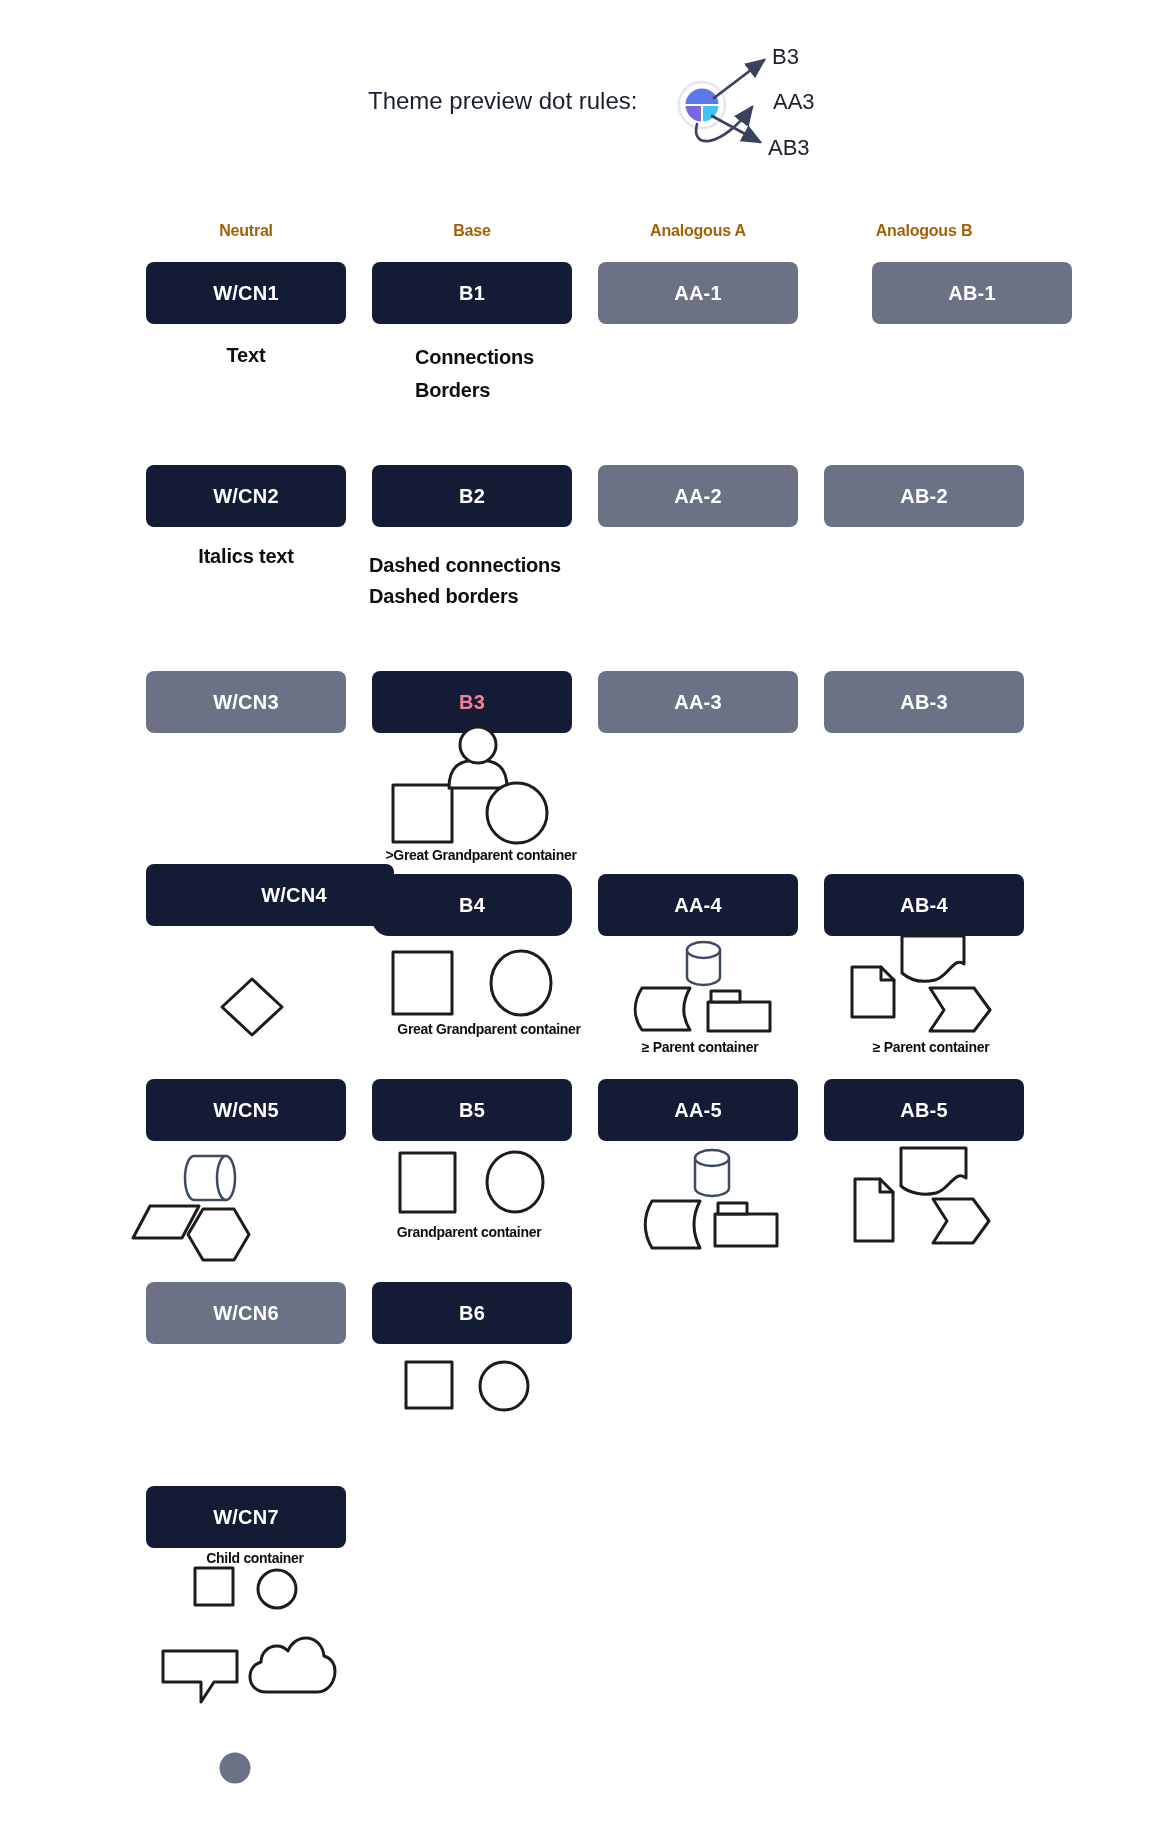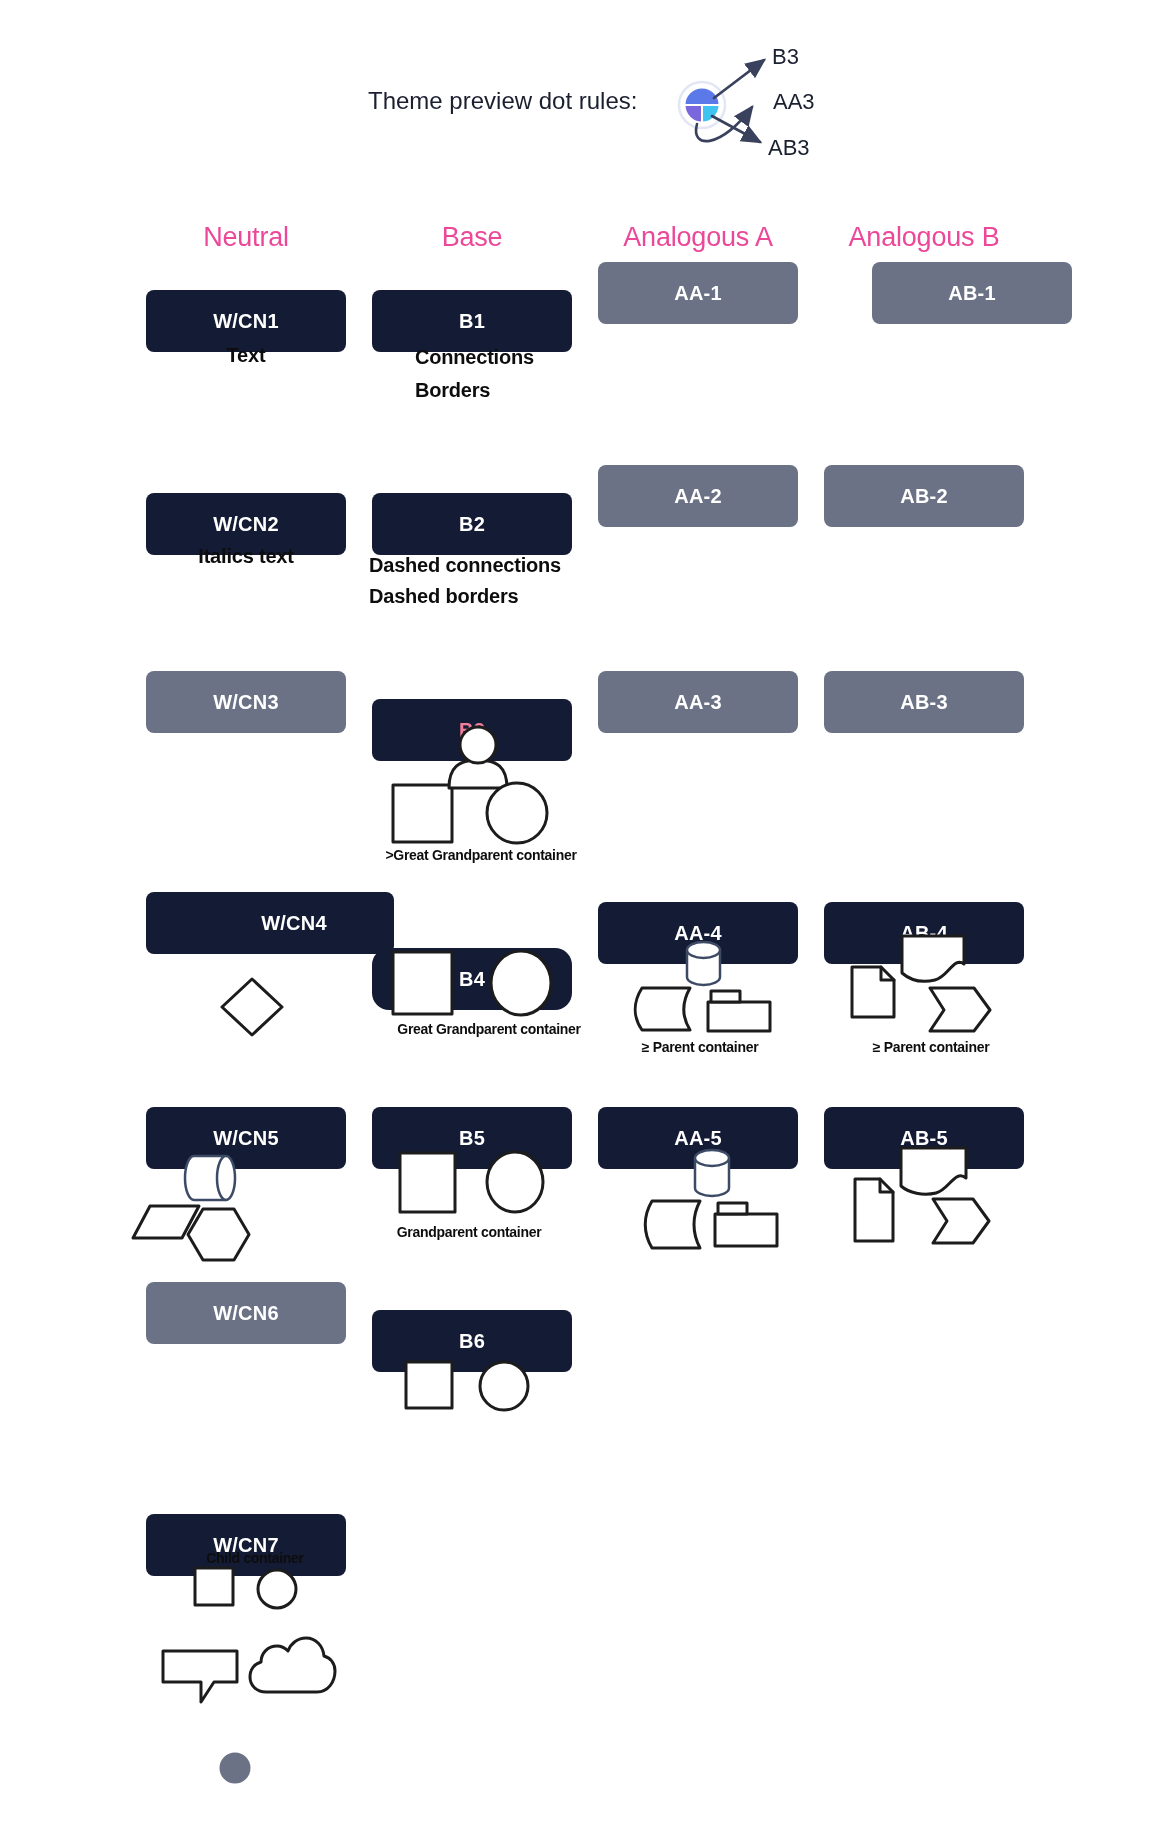--- a/index.html
+++ b/index.html
@@ -5,26 +5,26 @@
   :root{
     --dark:#141b34; --gray:#6b7285; --pink:#f2809a;
     --dot-blue:#5b79e8; --dot-purple:#7a67dd; --dot-cyan:#3fc3f0; --ring:#e2e6f5;
     --line:#39415c; --cyl:#3d4a66; --ink:#1c1c1c; --text:#1b2030;
   }
   html,body{margin:0;padding:0;background:#fff;}
   .page{position:relative;width:1164px;height:1822px;background:#fff;overflow:hidden;
         font-family:"Liberation Sans","DejaVu Sans",sans-serif;}
   .title{position:absolute;left:368px;top:87px;font-size:24px;color:var(--text);}
   .dot-label{position:absolute;font-size:22px;color:var(--text);}
-  .hdr{position:absolute;top:222px;width:200px;text-align:center;font-weight:normal;
-       font-size:27px;color:#ec4899;letter-spacing:-0.2px;}
+  .hdr{position:absolute;top:222px;width:200px;text-align:center;font-weight:bold;
+       font-size:16px;color:#a16207;letter-spacing:-0.2px;}
   .swatch{position:absolute;width:200px;height:62px;border-radius:8px;display:flex;
           align-items:center;justify-content:center;font-weight:bold;font-size:20px;
           color:#fff;letter-spacing:0.2px;}
-  .swatch.dark{background:var(--dark);margin-top:28px;}
+  .swatch.dark{background:var(--dark);}
   .swatch.gray{background:var(--gray);}
   .cap{position:absolute;font-weight:bold;color:#0d0d0d;font-size:20px;letter-spacing:-0.2px;}
   .cap.center{text-align:center;}
   .cap.small{font-size:14px;letter-spacing:-0.3px;}
   .cap.tiny{font-size:14px;letter-spacing:-0.3px;}
   .cap-lines div{line-height:31px;}
   .cap-lines.wide div{line-height:33px;}
   .cap-lines.tight div{line-height:19px;}
   .legend-text{position:absolute;left:262px;top:1756px;font-size:20px;font-weight:bold;
                color:#0c0c0c;letter-spacing:-0.2px;}
@@ -87,21 +87,21 @@
       </div>
       <div class="swatch gray" style="left: 598px; top: 671px;">
         <span>AA-3</span>
       </div>
       <div class="swatch gray" style="left: 824px; top: 671px;">
         <span>AB-3</span>
       </div>
       <div class="swatch dark" style="left: 146px; top: 864px; padding-left: 48px;">
         <span>W/CN4</span>
       </div>
-      <div class="swatch dark" style="left: 372px; top: 920px; border-radius: 17px;">
+      <div class="swatch dark" style="left: 372px; top: 874px; border-radius: 17px;">
         <span>B4</span>
       </div>
       <div class="swatch dark" style="left: 598px; top: 874px;">
         <span>AA-4</span>
       </div>
       <div class="swatch dark" style="left: 824px; top: 874px;">
         <span>AB-4</span>
       </div>
       <div class="swatch dark" style="left: 146px; top: 1079px;">
         <span>W/CN5</span>

